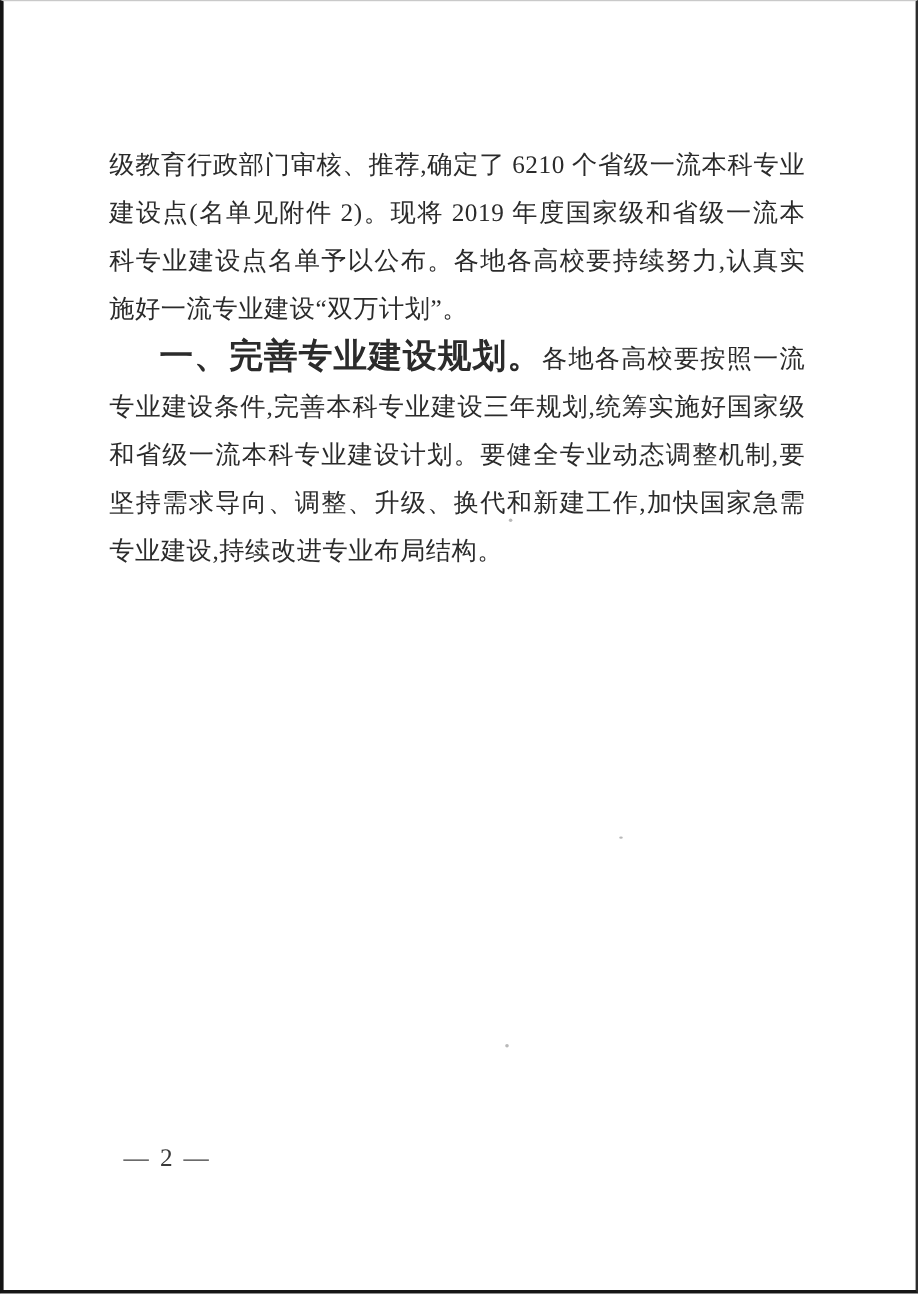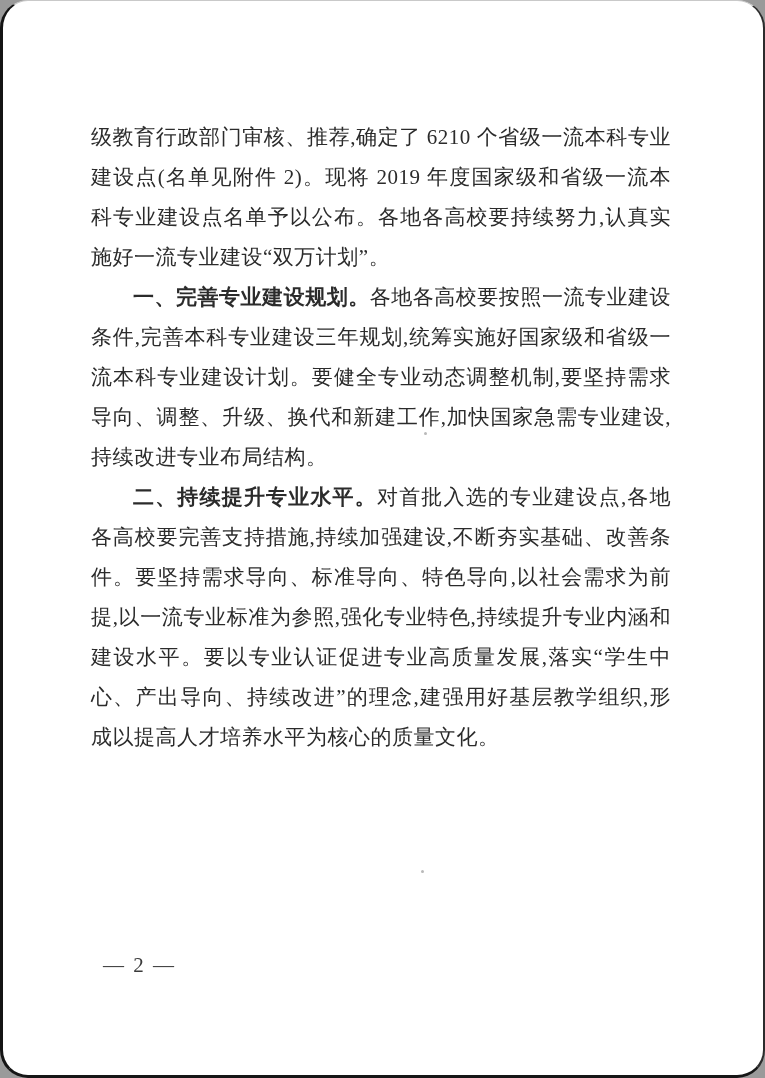--- a/index.html
+++ b/index.html
@@ -13,21 +13,20 @@
     height: 1078px;
     background: #ffffff;
     box-sizing: border-box;
     border-left: 3px solid #141414;
     border-right: 2px solid #2c2c2c;
     border-bottom: 3px solid #161616;
     border-top: 1px solid #c9c9c9;
     overflow: hidden;
     font-family: "Liberation Serif", "DejaVu Serif", serif;
     color: #2b2b2b;
-    border-radius: 28px;
   }
   .page-body {
     position: absolute;
     left: 88px;
     top: 116px;
     width: 580px;
   }
   .page-body p {
     margin: 0;
     font-size: 21px;
@@ -36,21 +35,21 @@
     text-align: justify;
     text-justify: inter-ideograph;
     word-break: break-all;
   }
   .page-body p.indented {
     text-indent: 2em;
   }
   .section-heading {
     font-weight: 700;
     font-family: "Liberation Sans", "DejaVu Sans", sans-serif;
-    font-size: 21px;
+    font-size: 28px;
   }
   .page-number {
     position: absolute;
     left: 100px;
     top: 952px;
     font-size: 21px;
     letter-spacing: 2px;
     color: #3a3a3a;
   }
   
@@ -67,21 +66,20 @@
 <body>
 
 <div class="scan-frame">
 
   <div class="page-body">
 
     <p><span>级教育行政部门审核、推荐,确定了 6210 个省级一流本科专业建设点(名单见附件 2)。现将 2019 年度国家级和省级一流本科专业建设点名单予以公布。各地各高校要持续努力,认真实施好一流专业建设“双万计划”。</span></p>
 
     <p class="indented"><span class="section-heading">一、完善专业建设规划。</span><span>各地各高校要按照一流专业建设条件,完善本科专业建设三年规划,统筹实施好国家级和省级一流本科专业建设计划。要健全专业动态调整机制,要坚持需求导向、调整、升级、换代和新建工作,加快国家急需专业建设,持续改进专业布局结构。</span></p>
 
-    <p class="indented"><span class="section-heading">二、持续提升专业水平。</span><span>对首批入选的专业建设点,各地各高校要完善支持措施,持续加强建设,不断夯实基础、改善条件。要坚持需求导向、标准导向、特色导向,以社会需求为前提,以一流专业标准为参照,强化专业特色,持续提升专业内涵和建设水平。要以专业认证促进专业高质量发展,落实“学生中心、产出导向、持续改进”的理念,建强用好基层教学组织,形成以提高人才培养水平为核心的质量文化。</span></p>
 
 
   </div>
 
   <div class="page-number">— 2 —</div>
 
   <div class="speck speck-1"></div>
   <div class="speck speck-2"></div>
   <div class="speck speck-3"></div>
 

